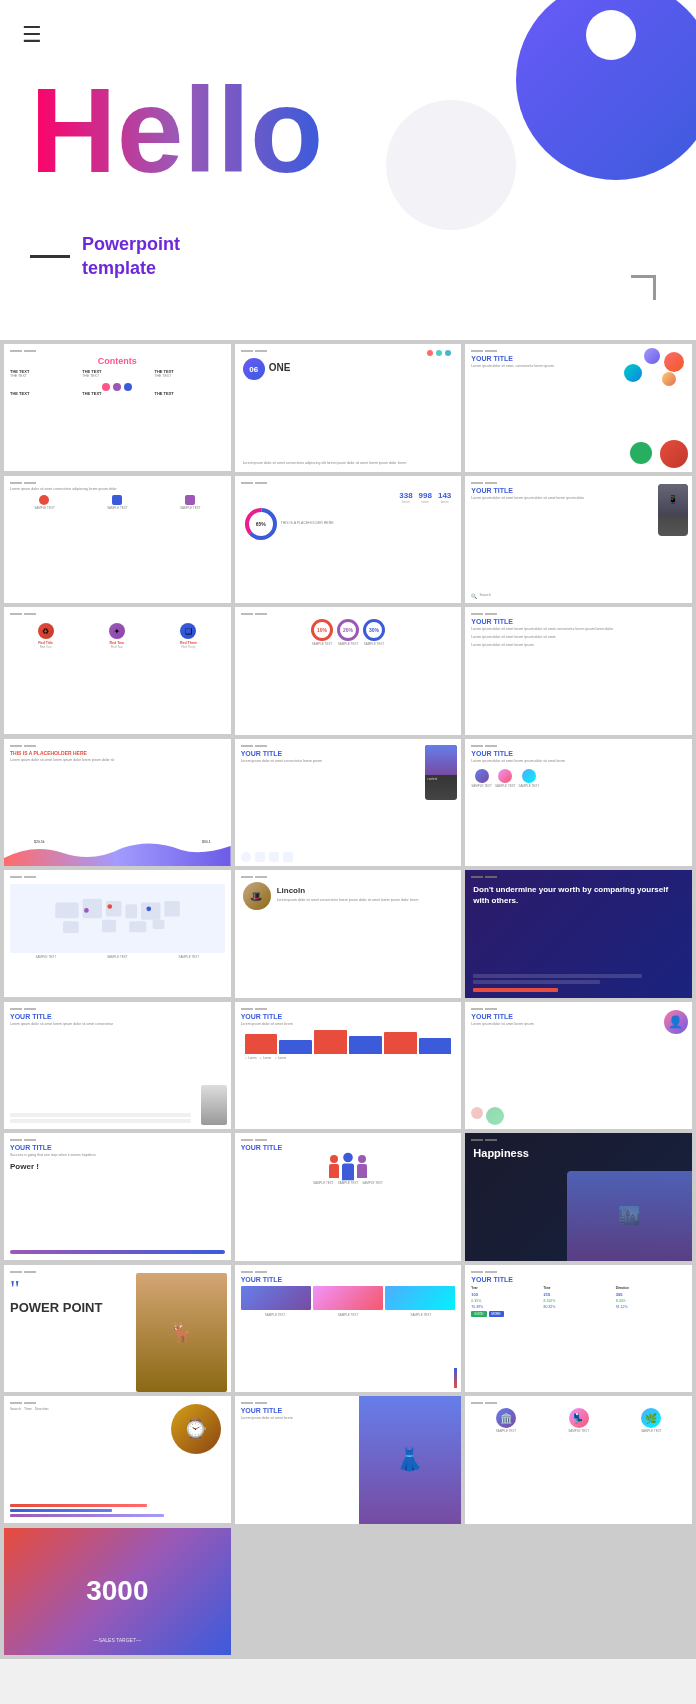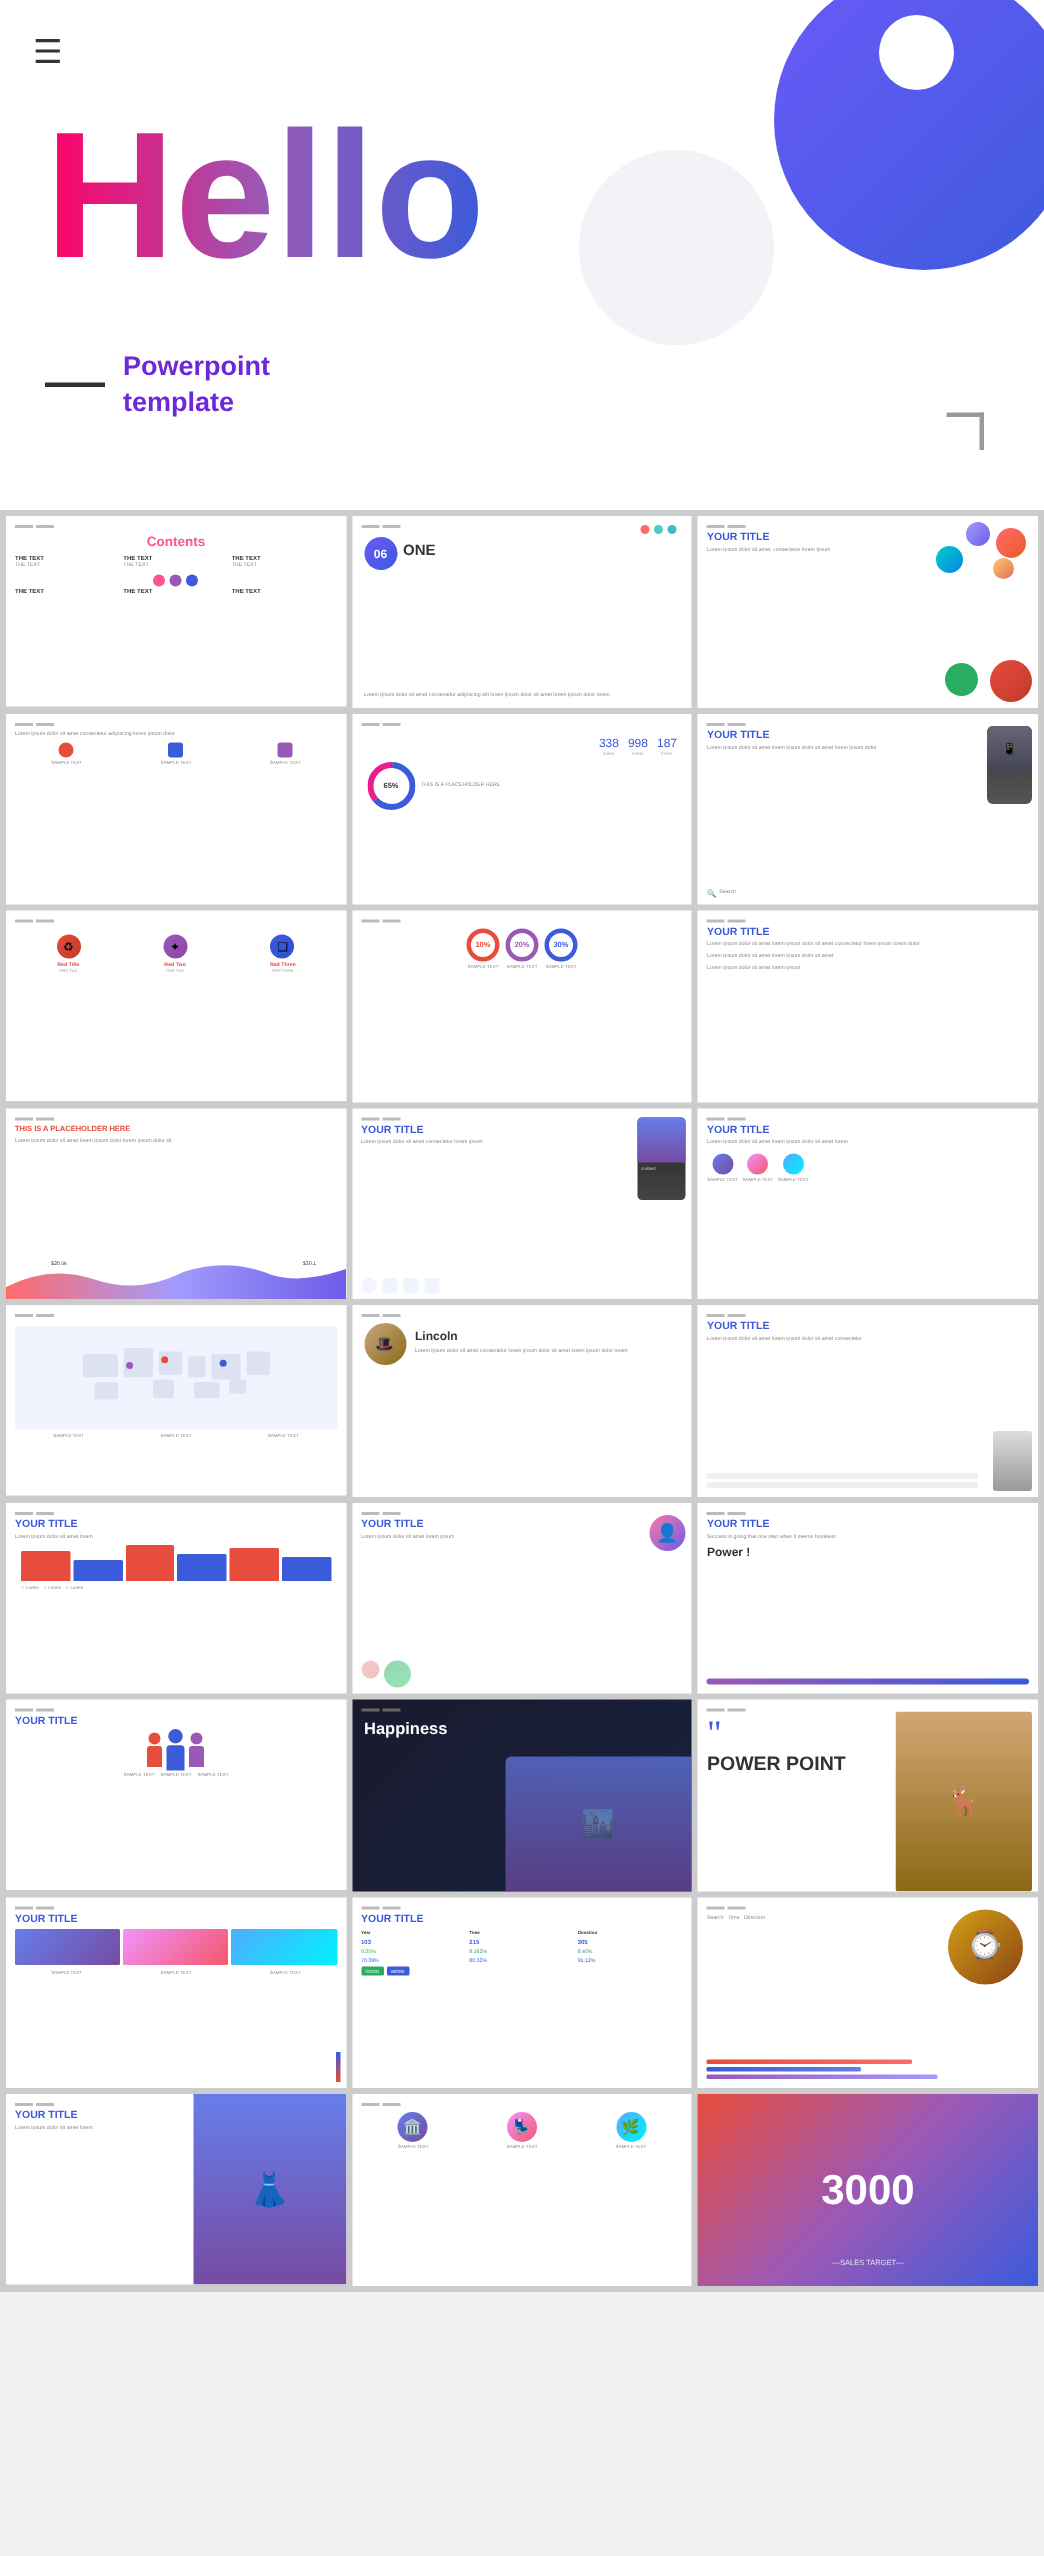--- a/index.html
+++ b/index.html
@@ -225,21 +225,21 @@
       display: flex;
       gap: 6px;
       justify-content: flex-end;
       padding: 4px;
     }
     .stat-item {
       text-align: center;
     }
     .stat-number {
       font-size: 8px;
-      font-weight: normal;
+      font-weight: bold;
       color: #3b5bdb;
     }
     .stat-label {
       font-size: 3px;
       color: #aaa;
     }
 
     
     .progress-circles {
       display: flex;
@@ -554,21 +554,21 @@
     <div class="stats-numbers">
       <div class="stat-item">
           <div class="stat-number">338</div>
           <div class="stat-label">lorem</div>
         </div>
       <div class="stat-item">
           <div class="stat-number">998</div>
           <div class="stat-label">lorem</div>
         </div>
       <div class="stat-item">
-          <div class="stat-number">187</div>
+          <div class="stat-number">143</div>
           <div class="stat-label">lorem</div>
         </div>
     </div>
     <div style="display:flex;align-items:center;gap:4px;padding:0 4px;">
       <div style="position:relative;width:32px;height:32px;">
         <svg width="32" height="32" viewBox="0 0 32 32">
           <circle cx="16" cy="16" r="14" fill="none" stroke="#eee" stroke-width="4"></circle>
           <circle cx="16" cy="16" r="14" fill="none" stroke="#3b5bdb" stroke-width="4" stroke-dasharray="56 32" stroke-dashoffset="22"></circle>
           <circle cx="16" cy="16" r="14" fill="none" stroke="#e91e8c" stroke-width="4" stroke-dasharray="32 56" stroke-dashoffset="-34"></circle>
         </svg>
@@ -759,20 +759,32 @@
       <div class="bar-line"></div>
       <div class="bar-line"></div>
     </div>
     <div class="lincoln-avatar">🎩</div>
     <div class="lincoln-name">Lincoln</div>
     <div style="position:absolute;left:42px;top:28px;right:4px;">
       <div class="slide-body-text">Lorem ipsum dolor sit amet consectetur lorem ipsum dolor sit amet lorem ipsum dolor lorem</div>
     </div>
   </div>
 
+  <div class="slide dark-slide">
+    <div class="slide-header-bar">
+      <div class="bar-line" style="background:#666;"></div>
+      <div class="bar-line" style="background:#666;"></div>
+    </div>
+    <div class="dark-quote-text">Don't undermine your worth by comparing yourself with others.</div>
+    <div style="position:absolute;bottom:6px;left:8px;right:8px;display:flex;flex-direction:column;gap:2px;">
+      <div style="height:4px;background:rgba(255,255,255,0.15);border-radius:1px;width:80%;"></div>
+      <div style="height:4px;background:rgba(255,255,255,0.15);border-radius:1px;width:60%;"></div>
+      <div style="height:4px;background:#e74c3c;border-radius:1px;width:40%;margin-top:2px;"></div>
+    </div>
+  </div>
 
   <div class="slide">
     <div class="slide-header-bar">
       <div class="bar-line"></div>
       <div class="bar-line"></div>
     </div>
     <div class="slide-title">YOUR TITLE</div>
     <div class="slide-body-text">Lorem ipsum dolor sit amet lorem ipsum dolor sit amet consectetur</div>
     <div style="position:absolute;bottom:6px;left:6px;right:40px;">
       <div style="display:flex;flex-direction:column;gap:2px;">

